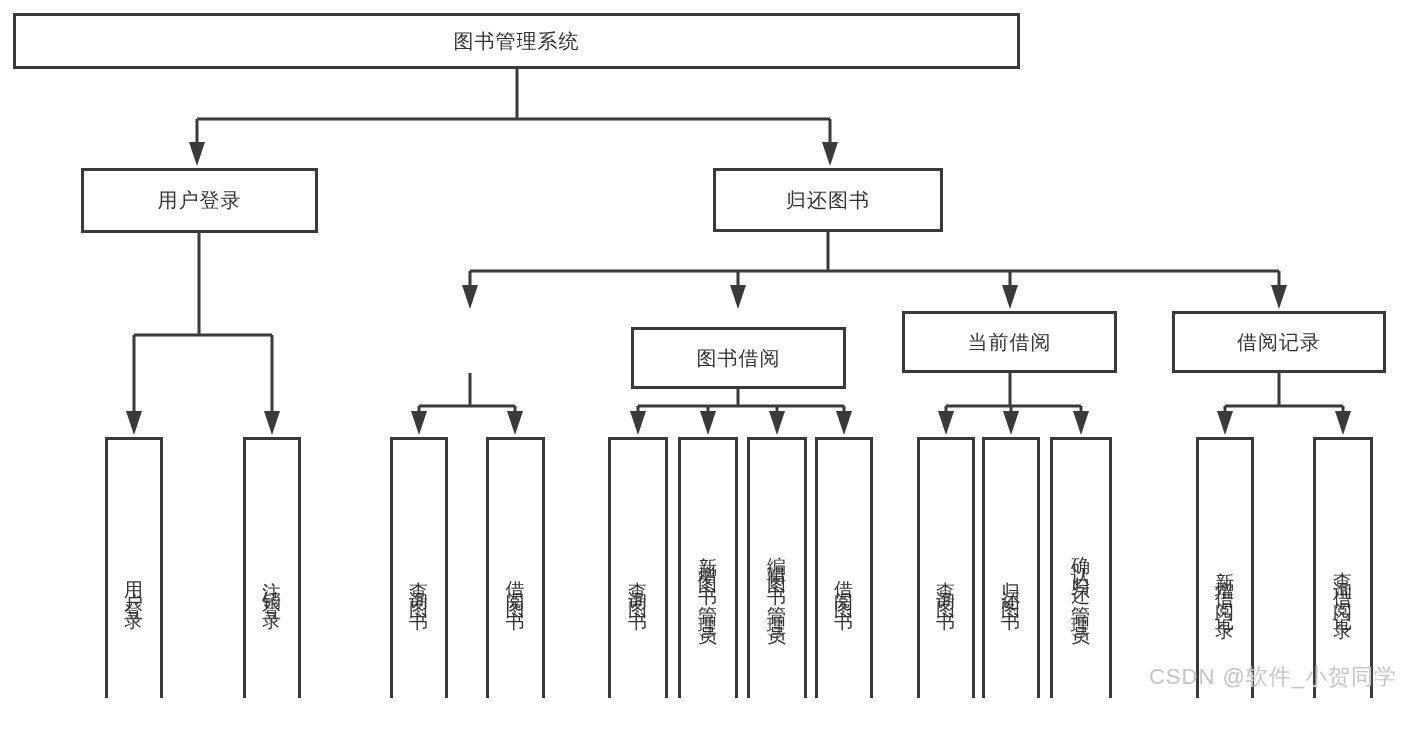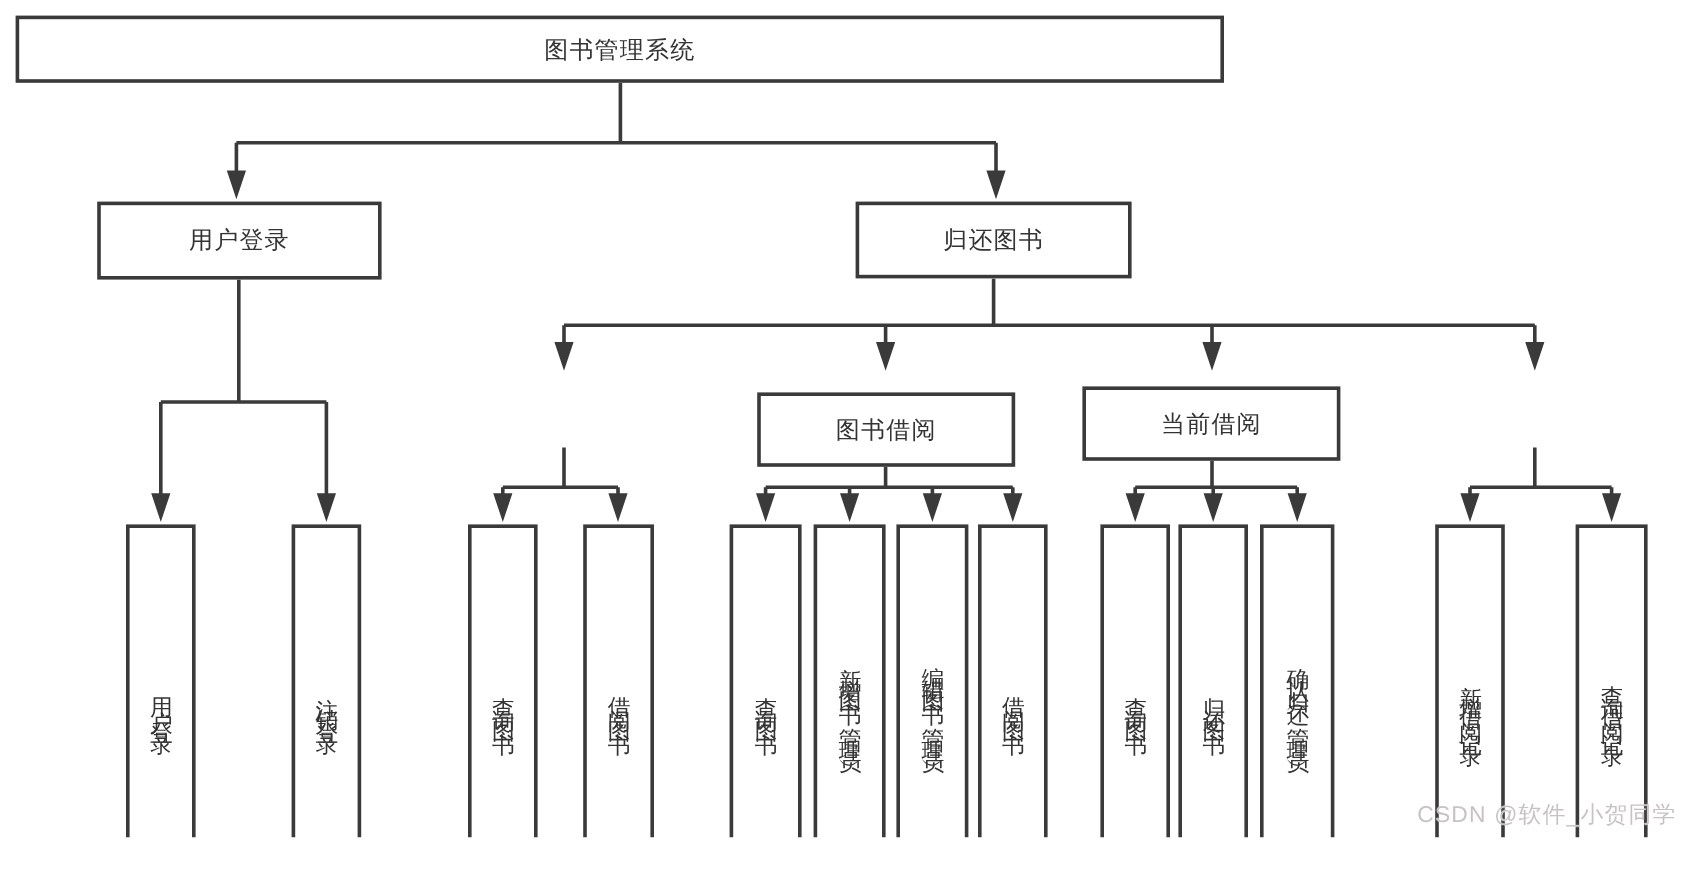--- a/index.html
+++ b/index.html
@@ -22,21 +22,21 @@
     z-index:2;
   }
   .box.h{font-size:20px;letter-spacing:1px;}
   .box.v span{
     writing-mode:vertical-rl;text-orientation:mixed;
     font-size:19px;line-height:1;letter-spacing:10px;
     white-space:nowrap;
   }
   .watermark{
     position:absolute;right:8px;bottom:6px;z-index:3;
-    font-size:19px;color:var(--wm);letter-spacing:1px;
+    font-size:22px;color:var(--wm);letter-spacing:1px;
     text-shadow:0 0 1px #ffffff;
   }
 </style>
 </head>
 <body>
 
 <div class="canvas">
 
   <svg class="connectors" width="1405" height="747" viewBox="0 0 1405 747">
     <path class="ln" d="
@@ -64,22 +64,25 @@
   <div class="box h" style="left:81px;top:168px;width:237px;height:65px">
     <span>用户登录</span>
   </div>
   <div class="box h" style="left:713px;top:168px;width:230px;height:64px">
     <span>归还图书</span>
   </div>
 
   <div class="box h" style="left:631px;top:327px;width:215px;height:62px">
     <span>图书借阅</span>
   </div>
-  <div class="box h" style="left:902px;top:322px;width:215px;height:62px">
+  <div class="box h" style="left:902px;top:311px;width:215px;height:62px">
     <span>当前借阅</span>
+  </div>
+  <div class="box h" style="left:1172px;top:311px;width:214px;height:62px">
+    <span>借阅记录</span>
   </div>
 
   <div class="box v" style="left:105px;top:437px;width:58px;height:298px">
     <span>用户登录</span>
   </div>
   <div class="box v" style="left:243px;top:437px;width:58px;height:298px">
     <span>注销登录</span>
   </div>
 
   <div class="box v" style="left:390px;top:437px;width:58px;height:298px">

